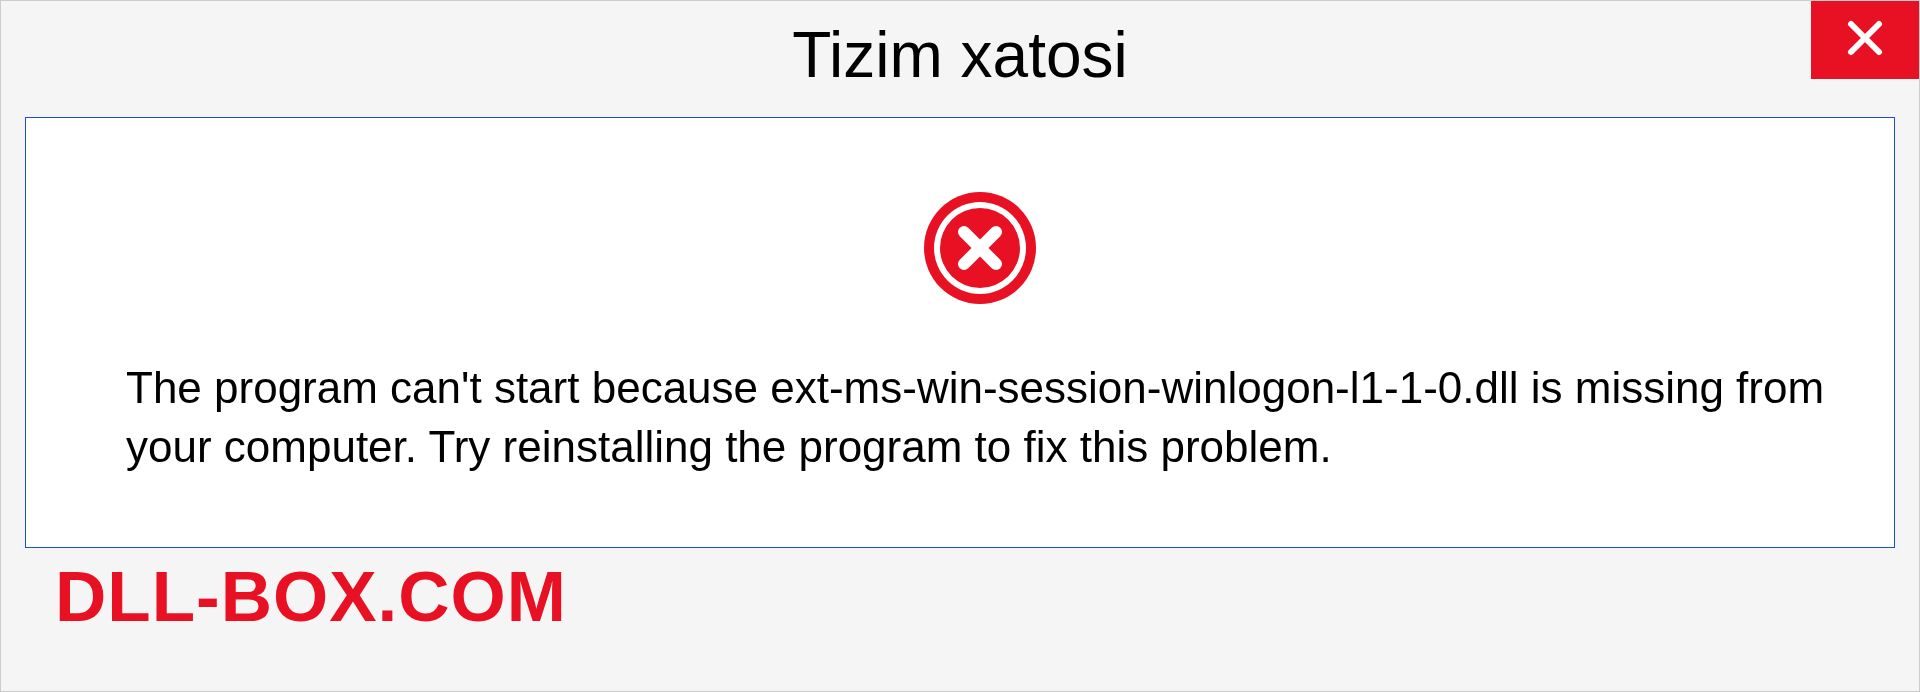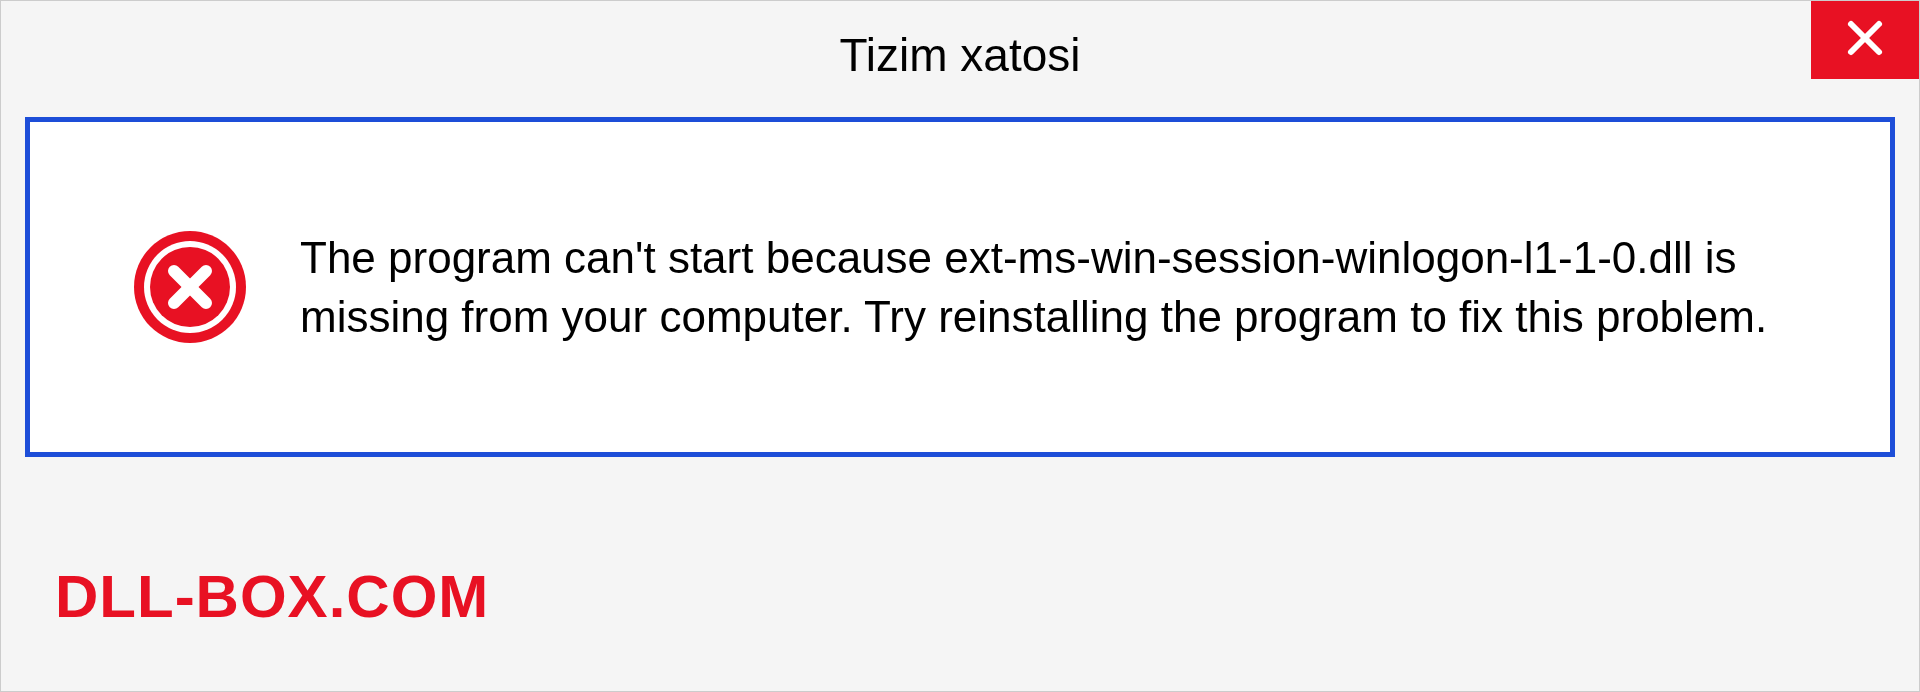--- a/index.html
+++ b/index.html
@@ -23,21 +23,21 @@
     }
     .title-bar {
       height: 108px;
       display: flex;
       align-items: center;
       justify-content: center;
       position: relative;
       background: #f5f5f5;
     }
     .dialog-title {
-      font-size: 46px;
+      font-size: 64px;
       font-weight: 400;
       color: #000000;
     }
     .close-button {
       position: absolute;
       right: 0;
       top: 0;
       width: 108px;
       height: 78px;
       background: #e81123;
@@ -46,26 +46,27 @@
       justify-content: center;
       cursor: pointer;
     }
     .close-button svg {
       width: 40px;
       height: 40px;
     }
     .content-area {
       margin: 8px 24px 0 24px;
       background: #ffffff;
-      border: 5px solid #1d4ed8;
+      border: 1px solid #1d4ed8;
       padding: 70px 60px 70px 100px;
       display: flex;
       align-items: center;
       gap: 50px;
       min-height: 340px;
+      flex-direction: column;
     }
     .error-icon {
       flex-shrink: 0;
       width: 120px;
       height: 120px;
     }
     .error-icon svg {
       width: 100%;
       height: 100%;
     }
@@ -80,21 +81,21 @@
       bottom: 0;
       left: 0;
       right: 0;
       height: 170px;
       display: flex;
       align-items: center;
       justify-content: space-between;
       padding: 0 54px 20px 54px;
     }
     .watermark {
-      font-size: 60px;
+      font-size: 71px;
       font-weight: 800;
       color: #e81123;
       letter-spacing: 1px;
       font-family: Arial, sans-serif;
     }
     .ok-button {
       width: 320px;
       height: 92px;
       background: #e8e8e8;
       border: 1px solid #b0b0b0;

